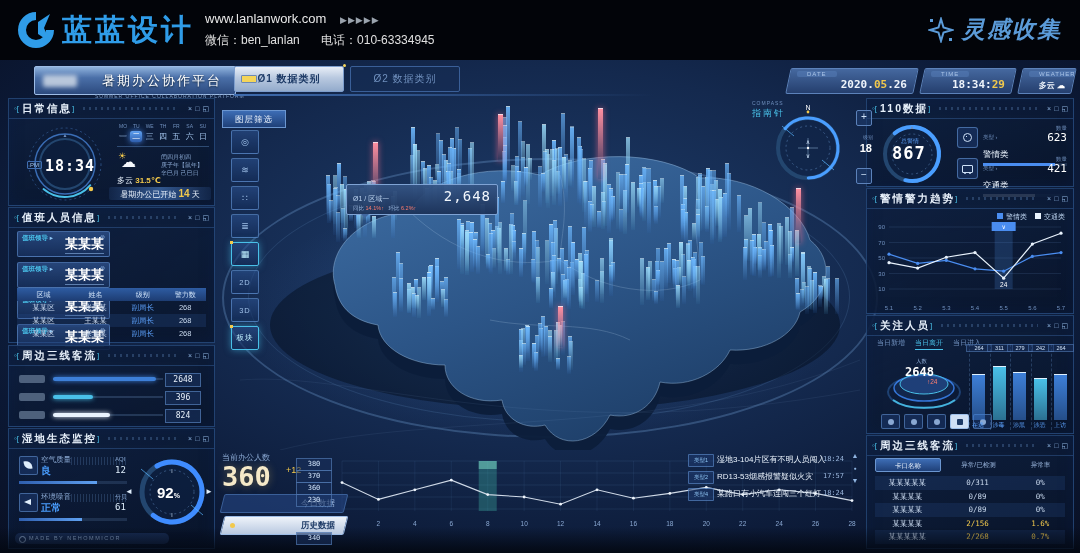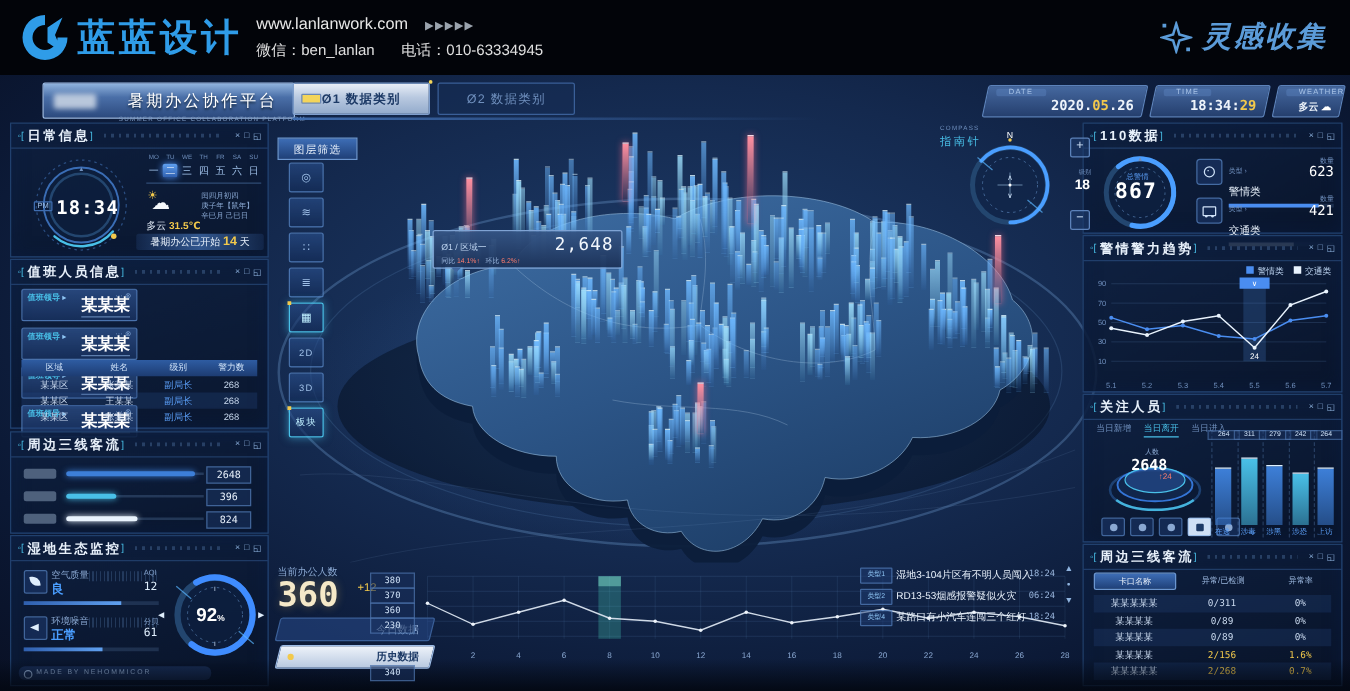--- a/index.html
+++ b/index.html
@@ -1223,21 +1223,21 @@
 
     <div class="alerts" id="alertrows">
         <div class="arow">
           <span class="abadge">类型1</span>
           <span class="atext">湿地3-104片区有不明人员闯入</span>
           <span class="atime">18:24</span>
         </div>
         <div class="arow">
           <span class="abadge">类型2</span>
           <span class="atext">RD13-53烟感报警疑似火灾</span>
-          <span class="atime">06:24</span>
+          <span class="atime">17:57</span>
         </div>
         <div class="arow">
           <span class="abadge">类型4</span>
           <span class="atext">某路口有小汽车连闯三个红灯</span>
           <span class="atime">18:24</span>
         </div>
       </div>
     <div class="ascroll">
       <span>▲</span>
       <span style="font-size:5px;">●</span>

